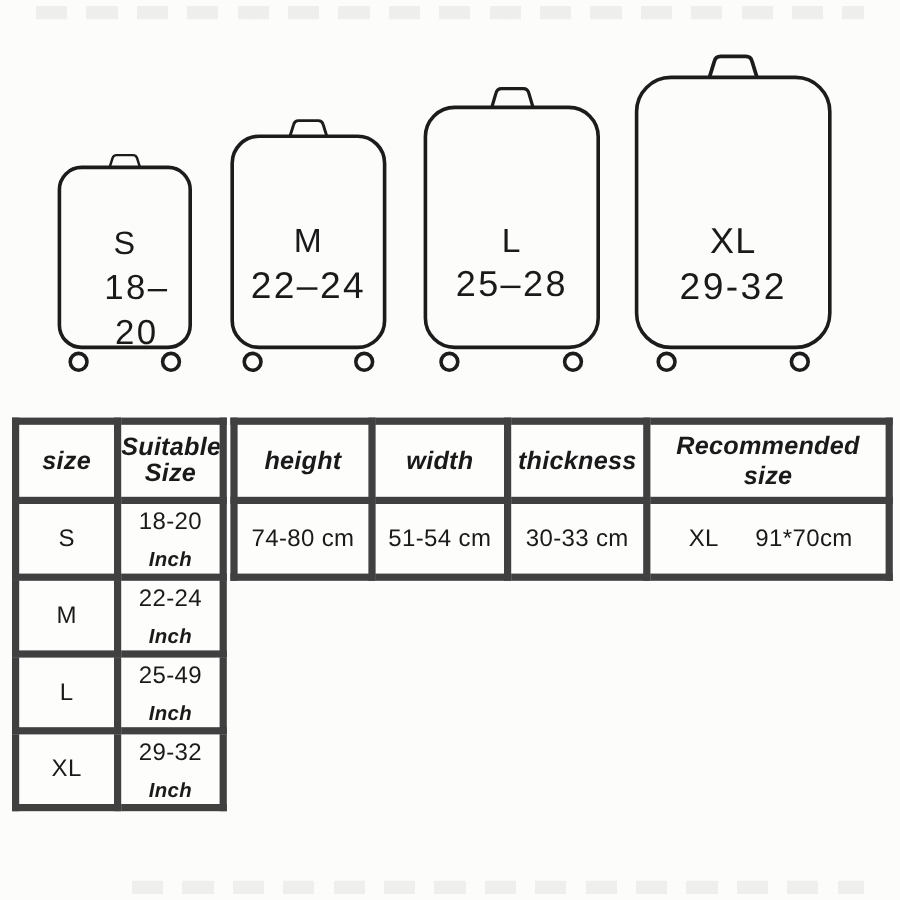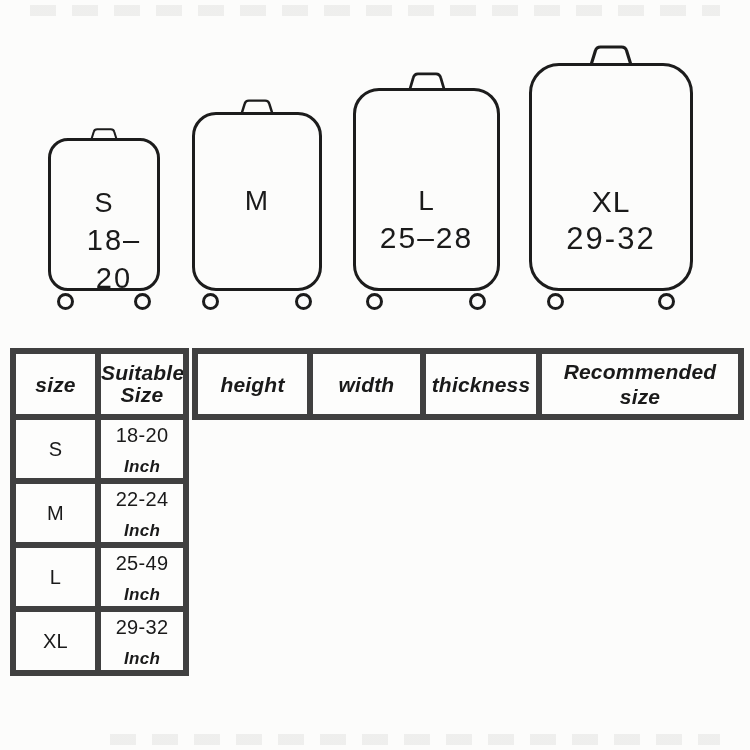--- a/index.html
+++ b/index.html
@@ -137,20 +137,21 @@
     <div class="wheel w-right"></div>
   </div>
 
   <div class="sc sc-m">
     <svg class="handle" viewBox="0 0 44 22" preserveAspectRatio="none">
       <path d="M2 23 L7 6 Q8 2 12 2 L32 2 Q36 2 37 6 L42 23" fill="none" stroke="#1c1c1c" stroke-width="3"></path>
     </svg>
     <div class="body">
       <div class="label-block">
         <div class="size-letter">M</div>
+        <div class="size-range">22–24</div>
       </div>
     </div>
     <div class="wheel w-left"></div>
     <div class="wheel w-right"></div>
   </div>
 
   <div class="sc sc-l">
     <svg class="handle" viewBox="0 0 44 22" preserveAspectRatio="none">
       <path d="M2 23 L7 6 Q8 2 12 2 L32 2 Q36 2 37 6 L42 23" fill="none" stroke="#1c1c1c" stroke-width="3"></path>
     </svg>
@@ -236,17 +237,28 @@
       </colgroup>
       <thead>
         <tr>
           <th>height</th>
           <th>width</th>
           <th>thickness</th>
           <th>Recommended size</th>
         </tr>
       </thead>
       <tbody>
+        <tr>
+          <td>74-80 cm</td>
+          <td>51-54 cm</td>
+          <td>30-33 cm</td>
+          <td>
+            <div class="rec-cell">
+              <span class="rec-label">XL</span>
+              <span class="rec-dims">91*70cm</span>
+            </div>
+          </td>
+        </tr>
       </tbody>
     </table>
   </div>
 
 </div>
 
 </body></html>

